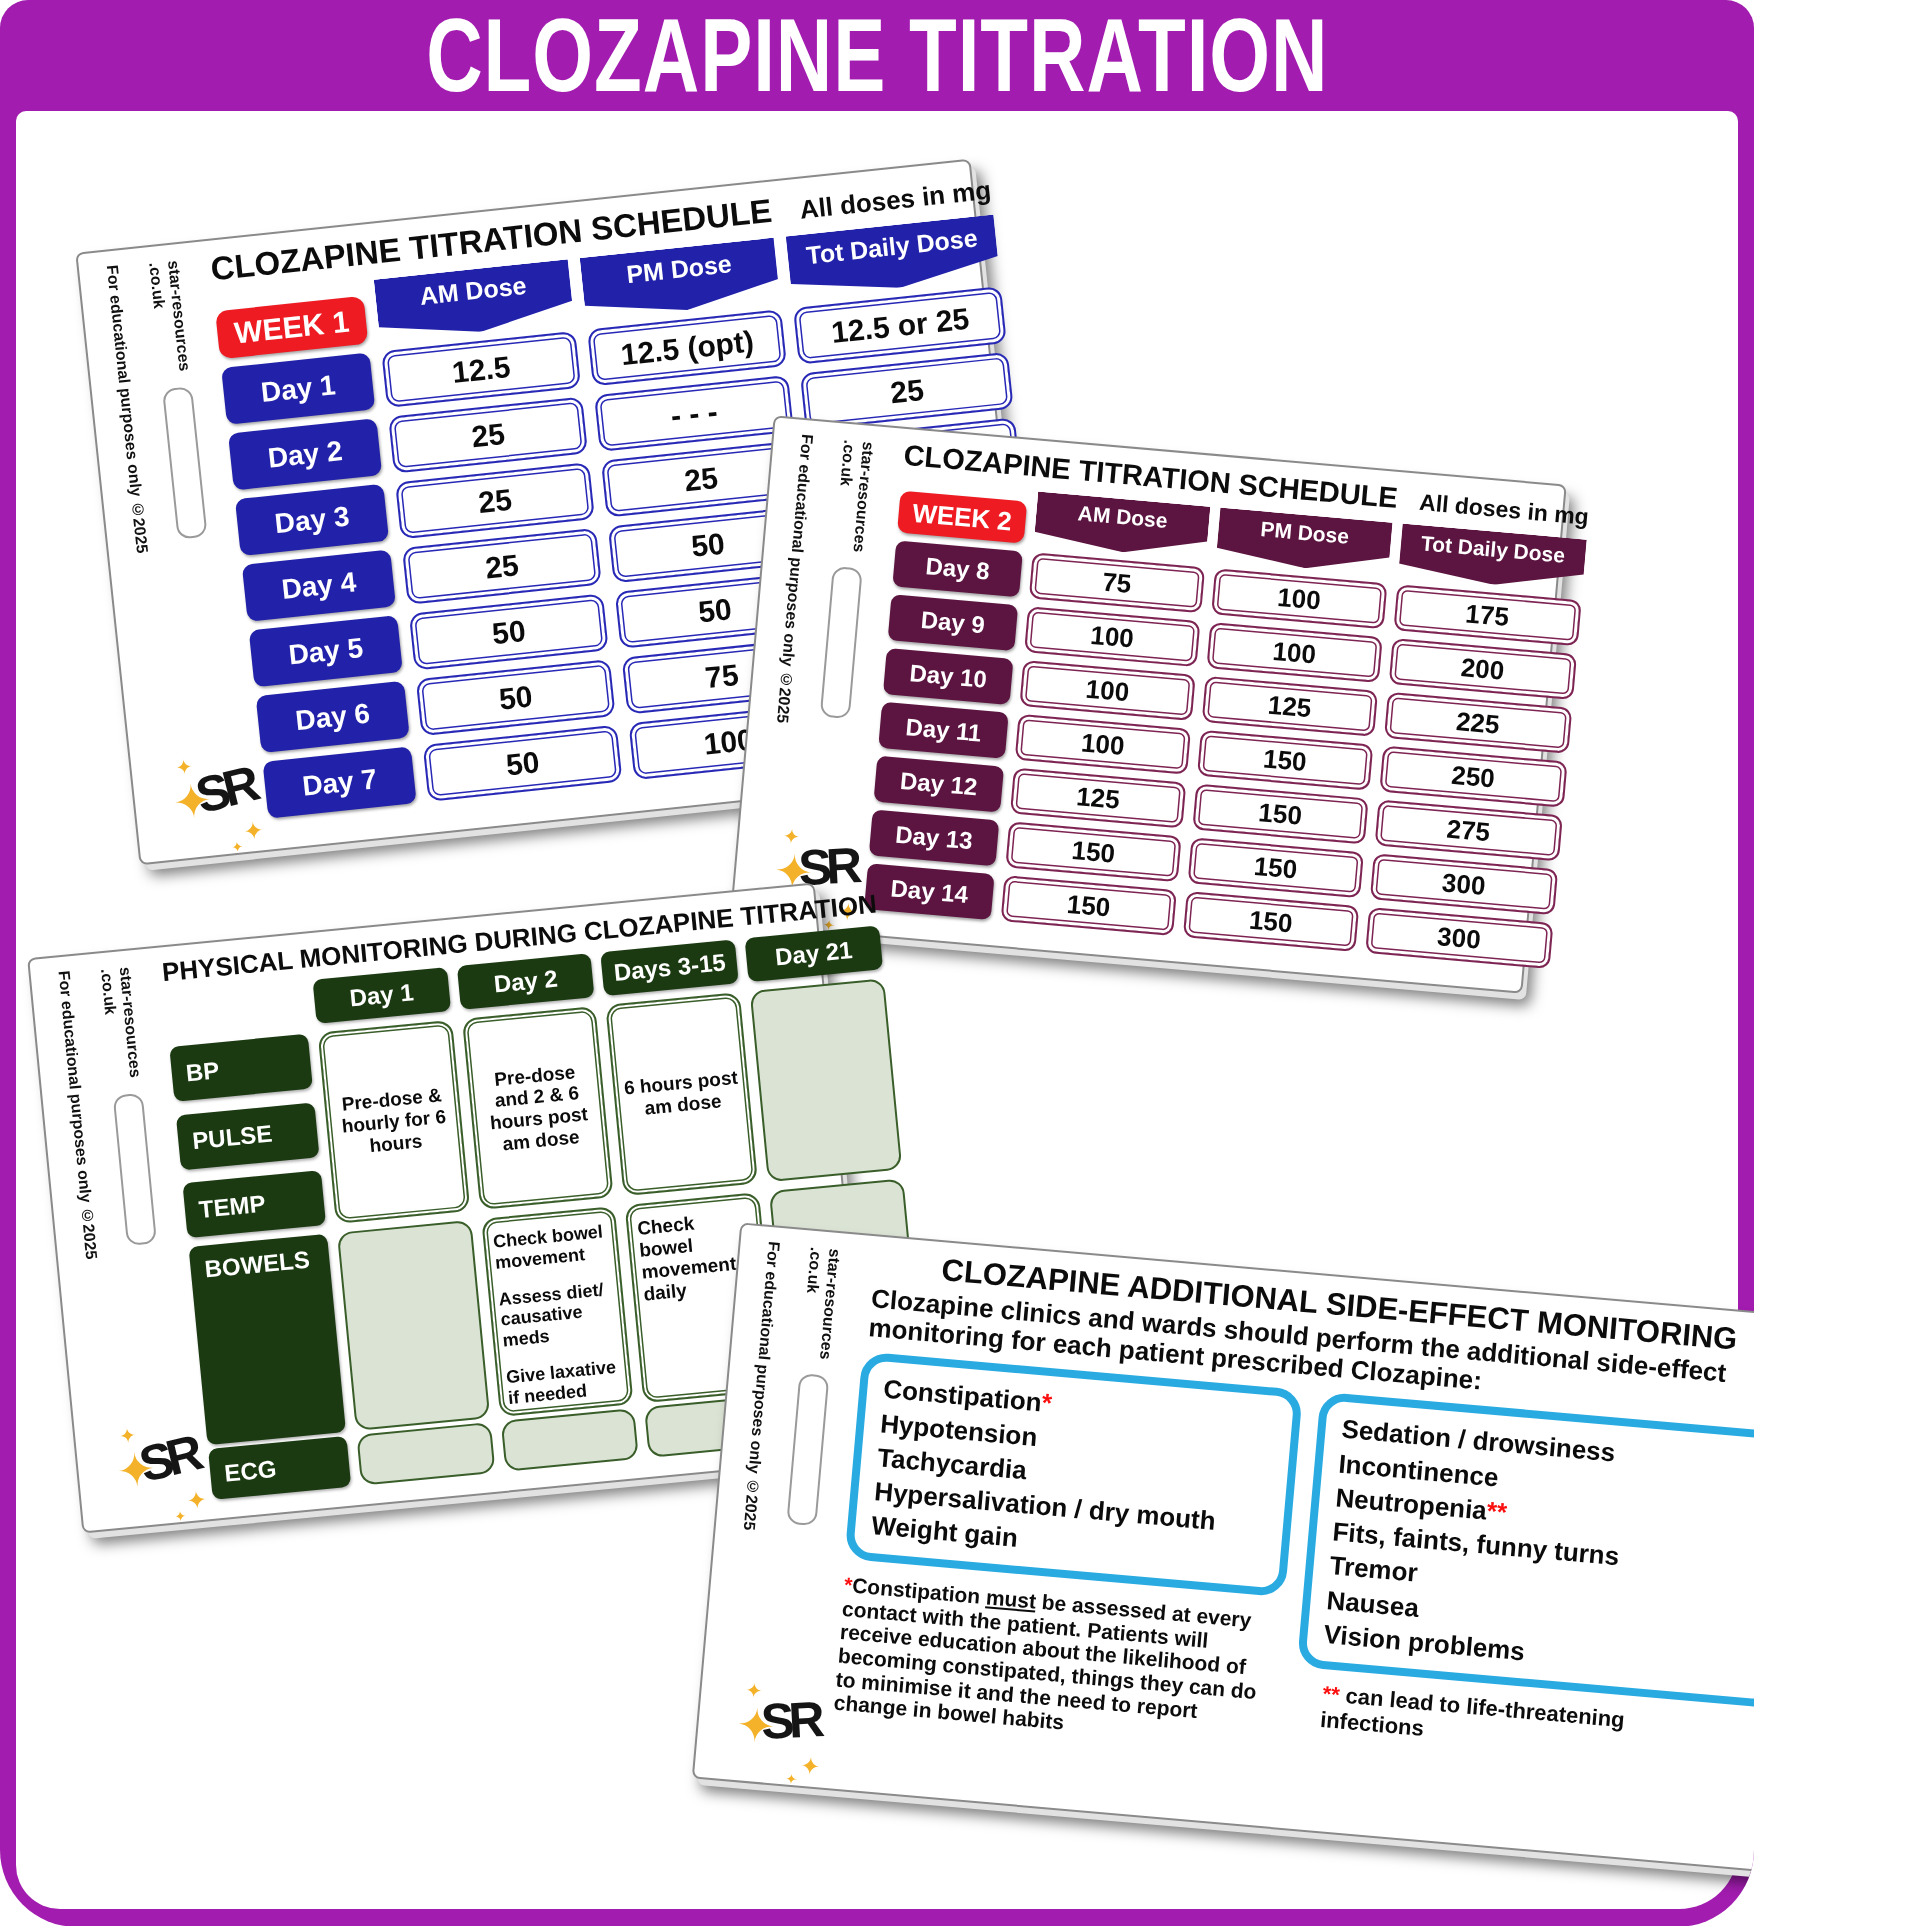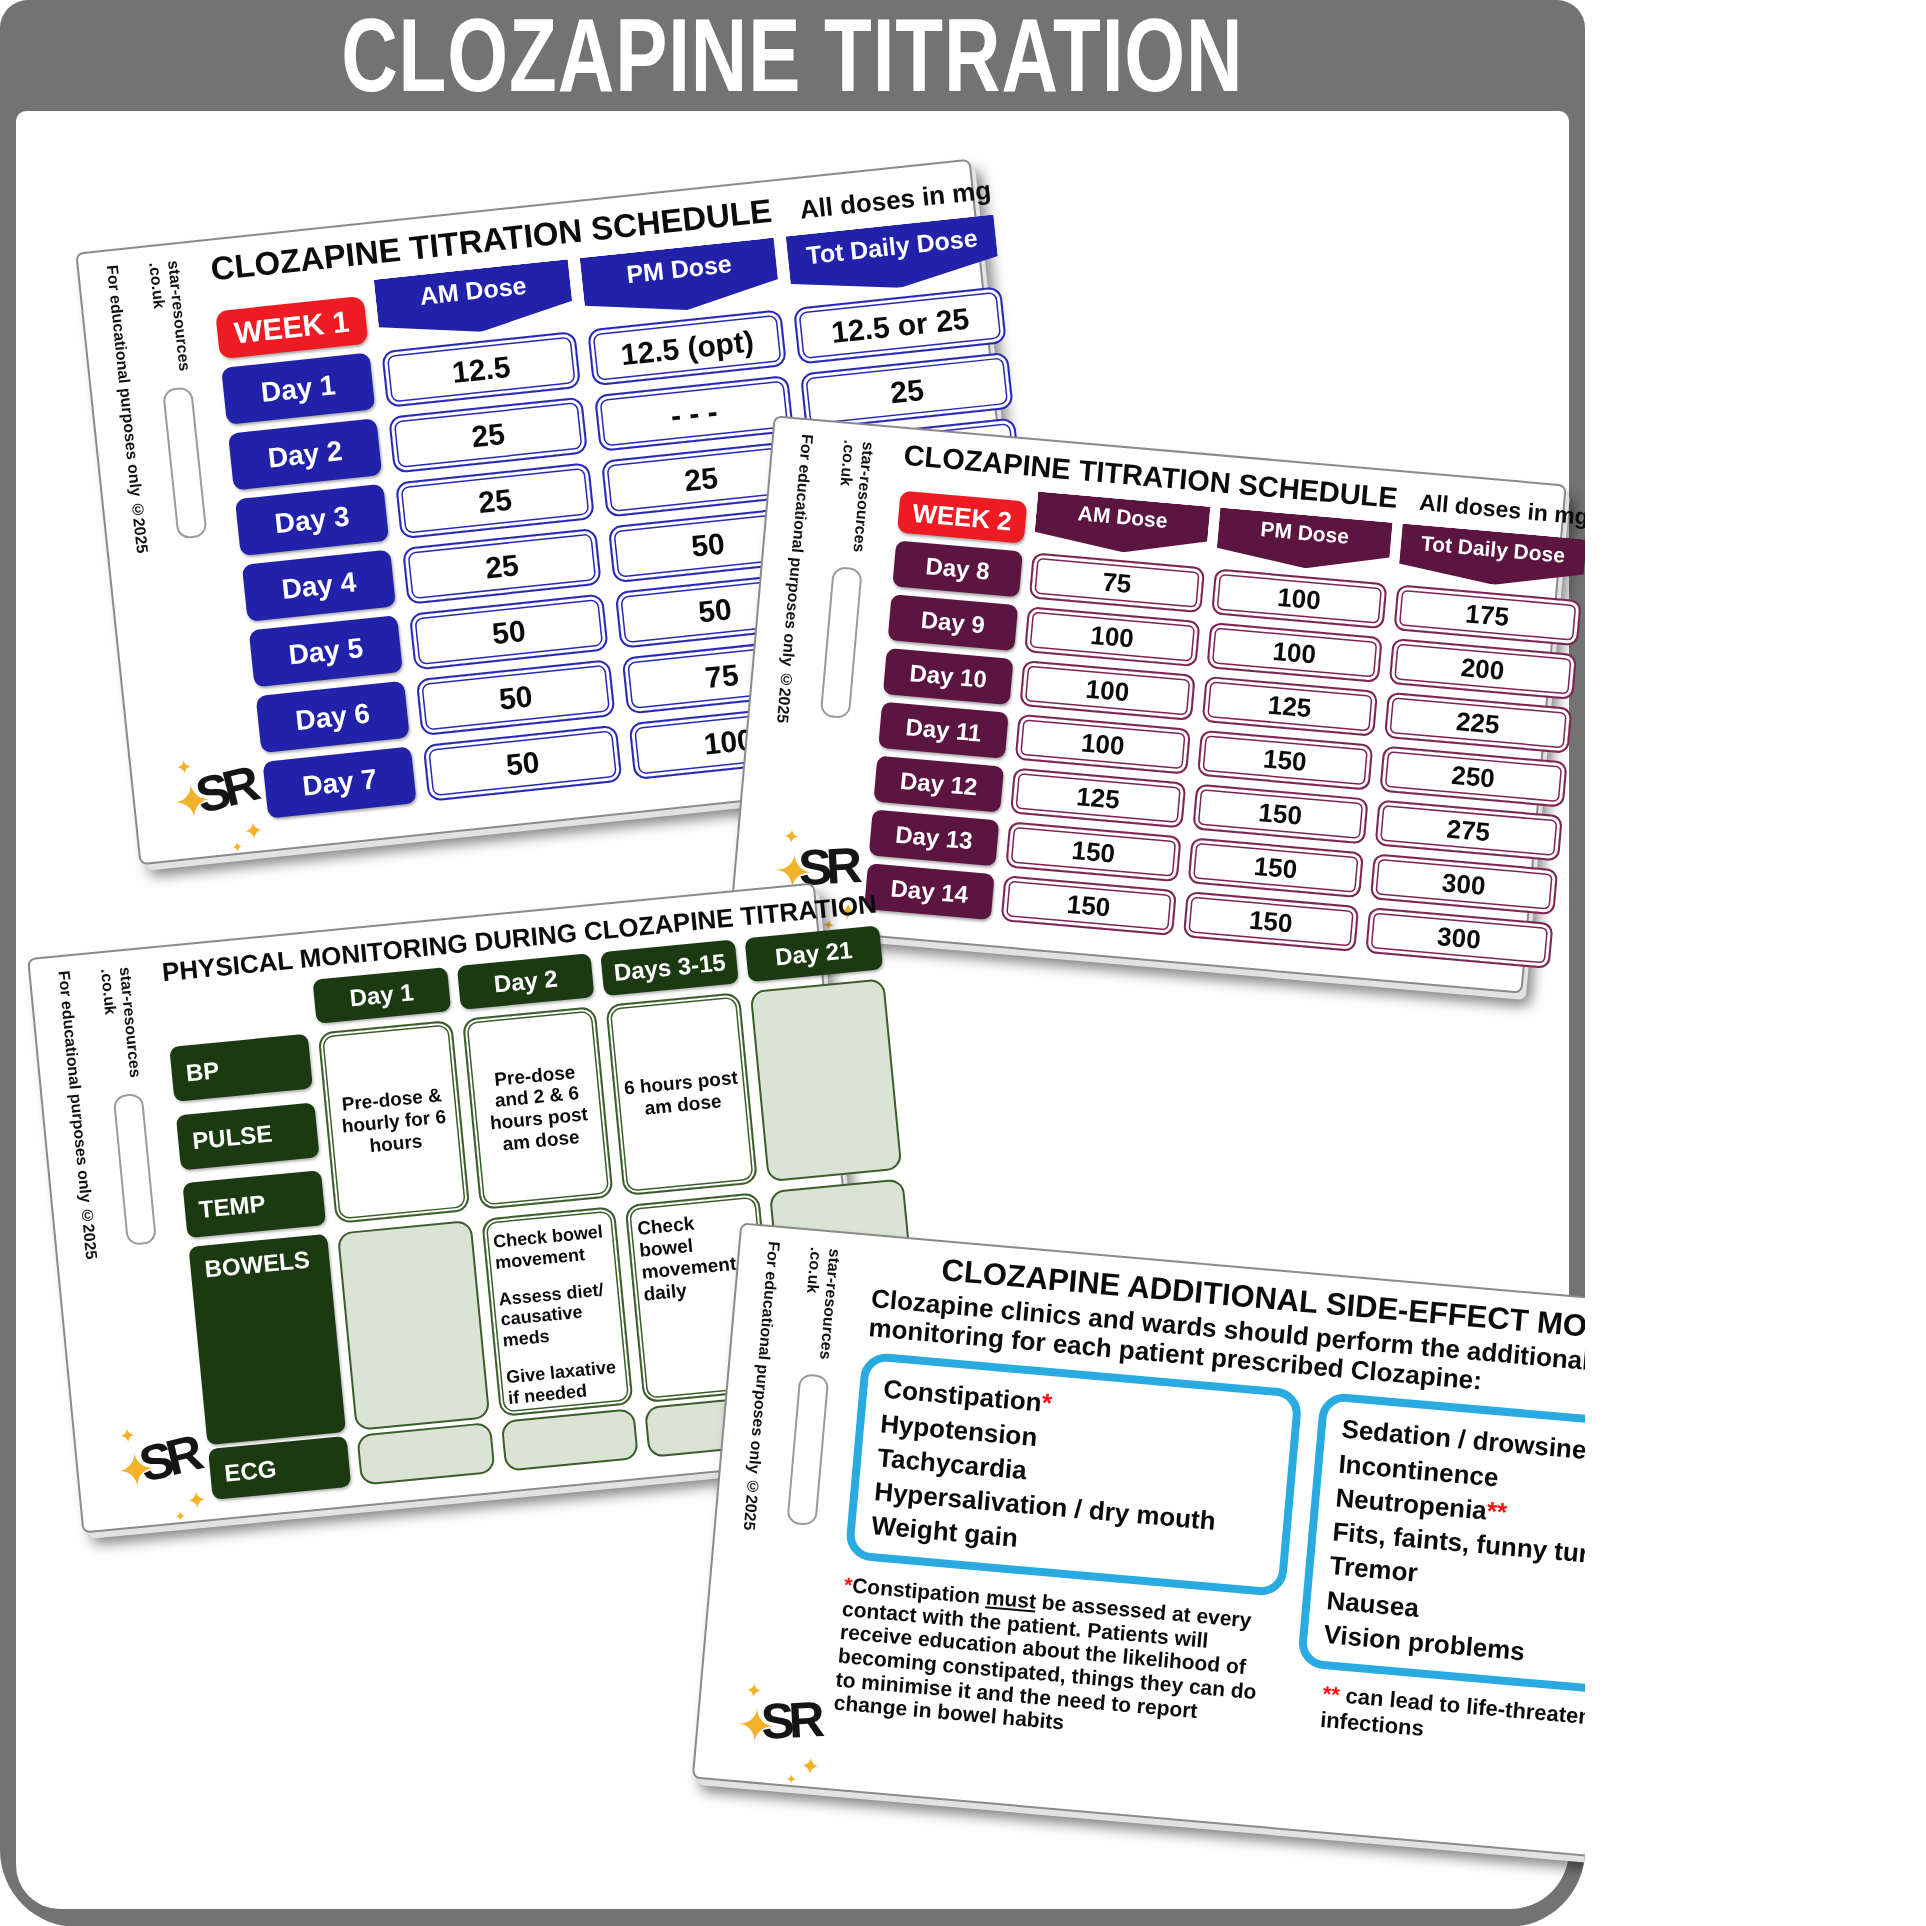--- a/index.html
+++ b/index.html
@@ -1,16 +1,16 @@
 <!DOCTYPE html>
 <html><head>
 <meta charset="utf-8">
 <style>
   html,body{margin:0;padding:0;background:#ffffff;font-family:"Liberation Sans",sans-serif;}
-  .poster{position:relative;width:1585px;height:1927px;background:#737373;border-radius:28px 28px 77px 77px;overflow:hidden;}
+  .poster{position:relative;width:1754px;height:1927px;background:#a21caf;border-radius:28px 28px 77px 77px;overflow:hidden;}
   .whitearea{position:absolute;left:16px;right:16px;top:111px;bottom:18px;background:#fff;border-radius:10px 10px 59px 44px;}
   .titlebar{position:absolute;top:0;left:0;right:0;height:111px;display:flex;align-items:center;justify-content:center;}
   .titlebar span{color:#fff;font-size:85px;font-weight:700;letter-spacing:1px;display:inline-block;transform:scale(.92,1.22);white-space:nowrap;}
 
   
   .card{position:absolute;background:#fff;border:2px solid #8a8a8a;border-radius:8px;
         box-shadow:5px 7px 0 -1px #e2e2e2, 9px 12px 14px rgba(0,0,0,.5);}
   .card-inner{display:flex;width:100%;height:100%;box-sizing:border-box;padding:6px 10px 6px 8px;}
   .vtext{writing-mode:vertical-rl;}
   .edge{height:96%;font-weight:700;color:#111;white-space:nowrap;flex:0 0 34px;padding-top:8px;box-sizing:border-box;}

